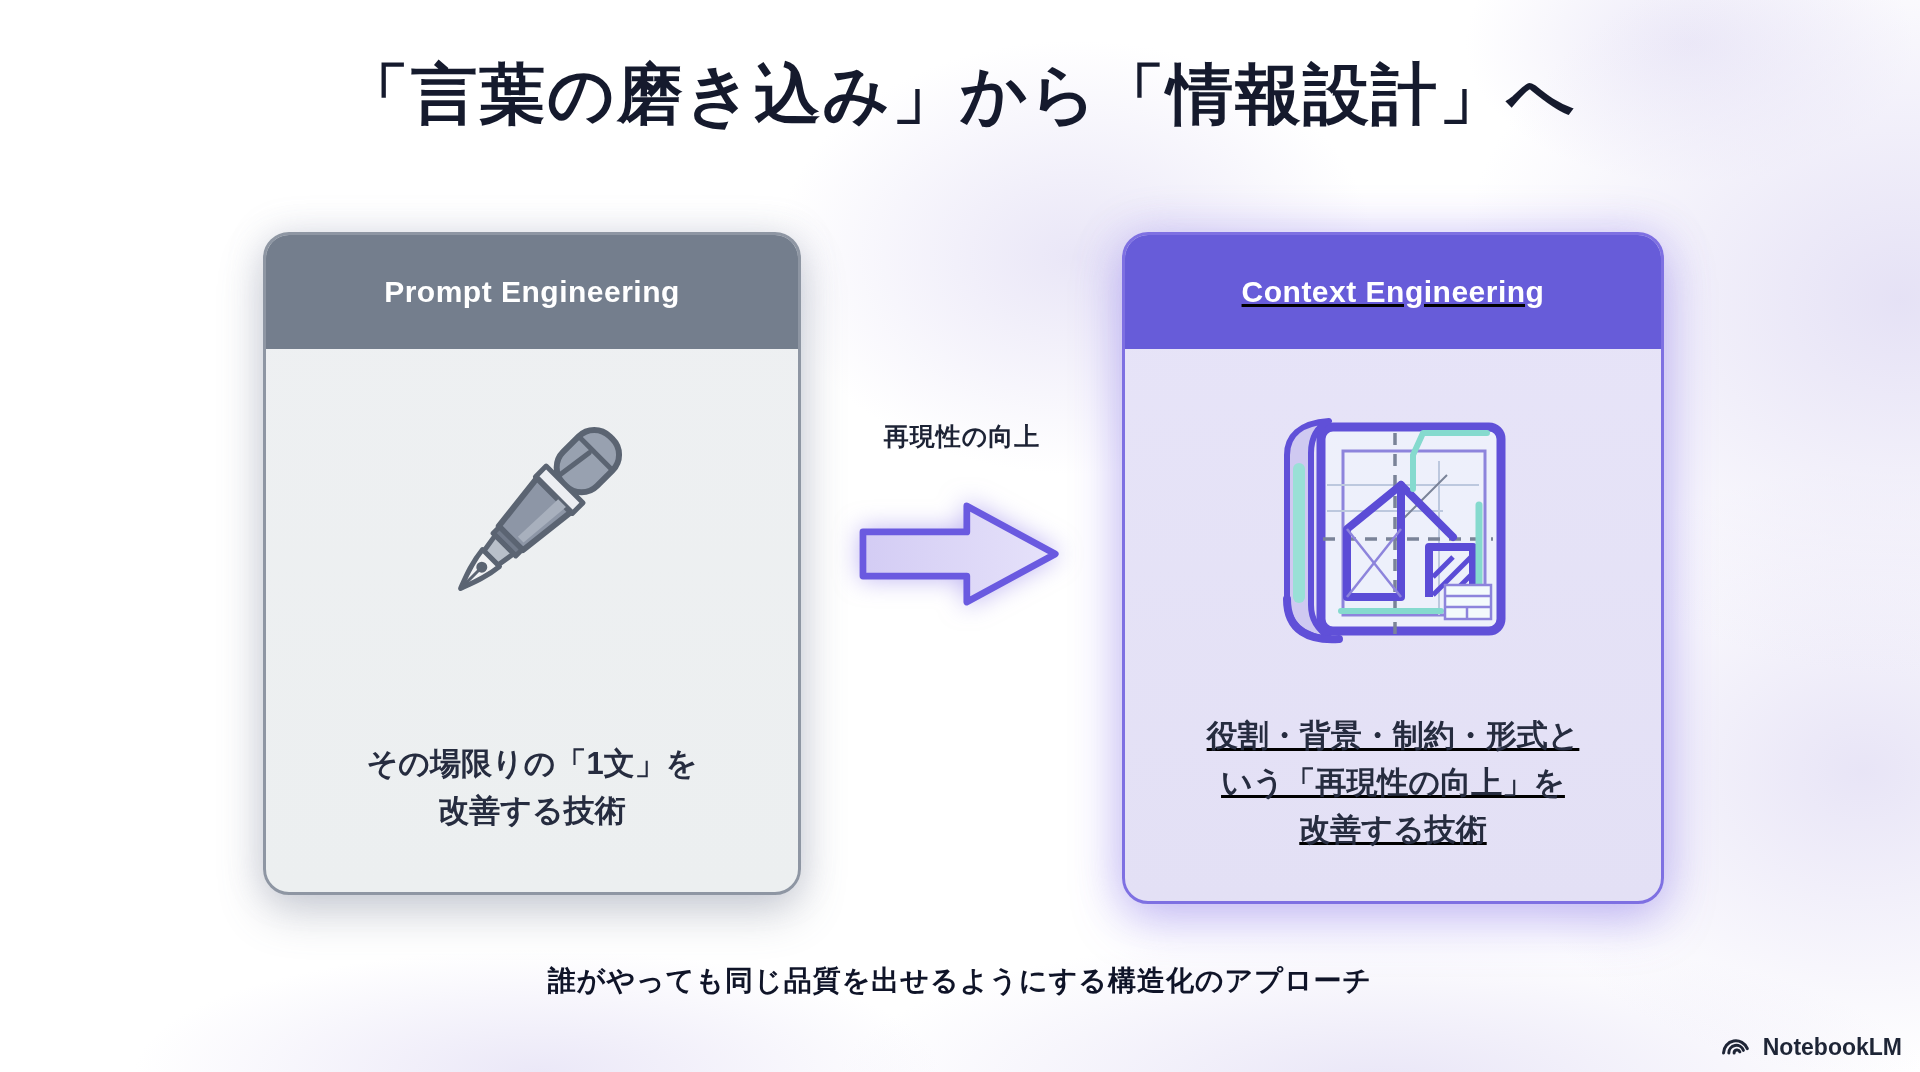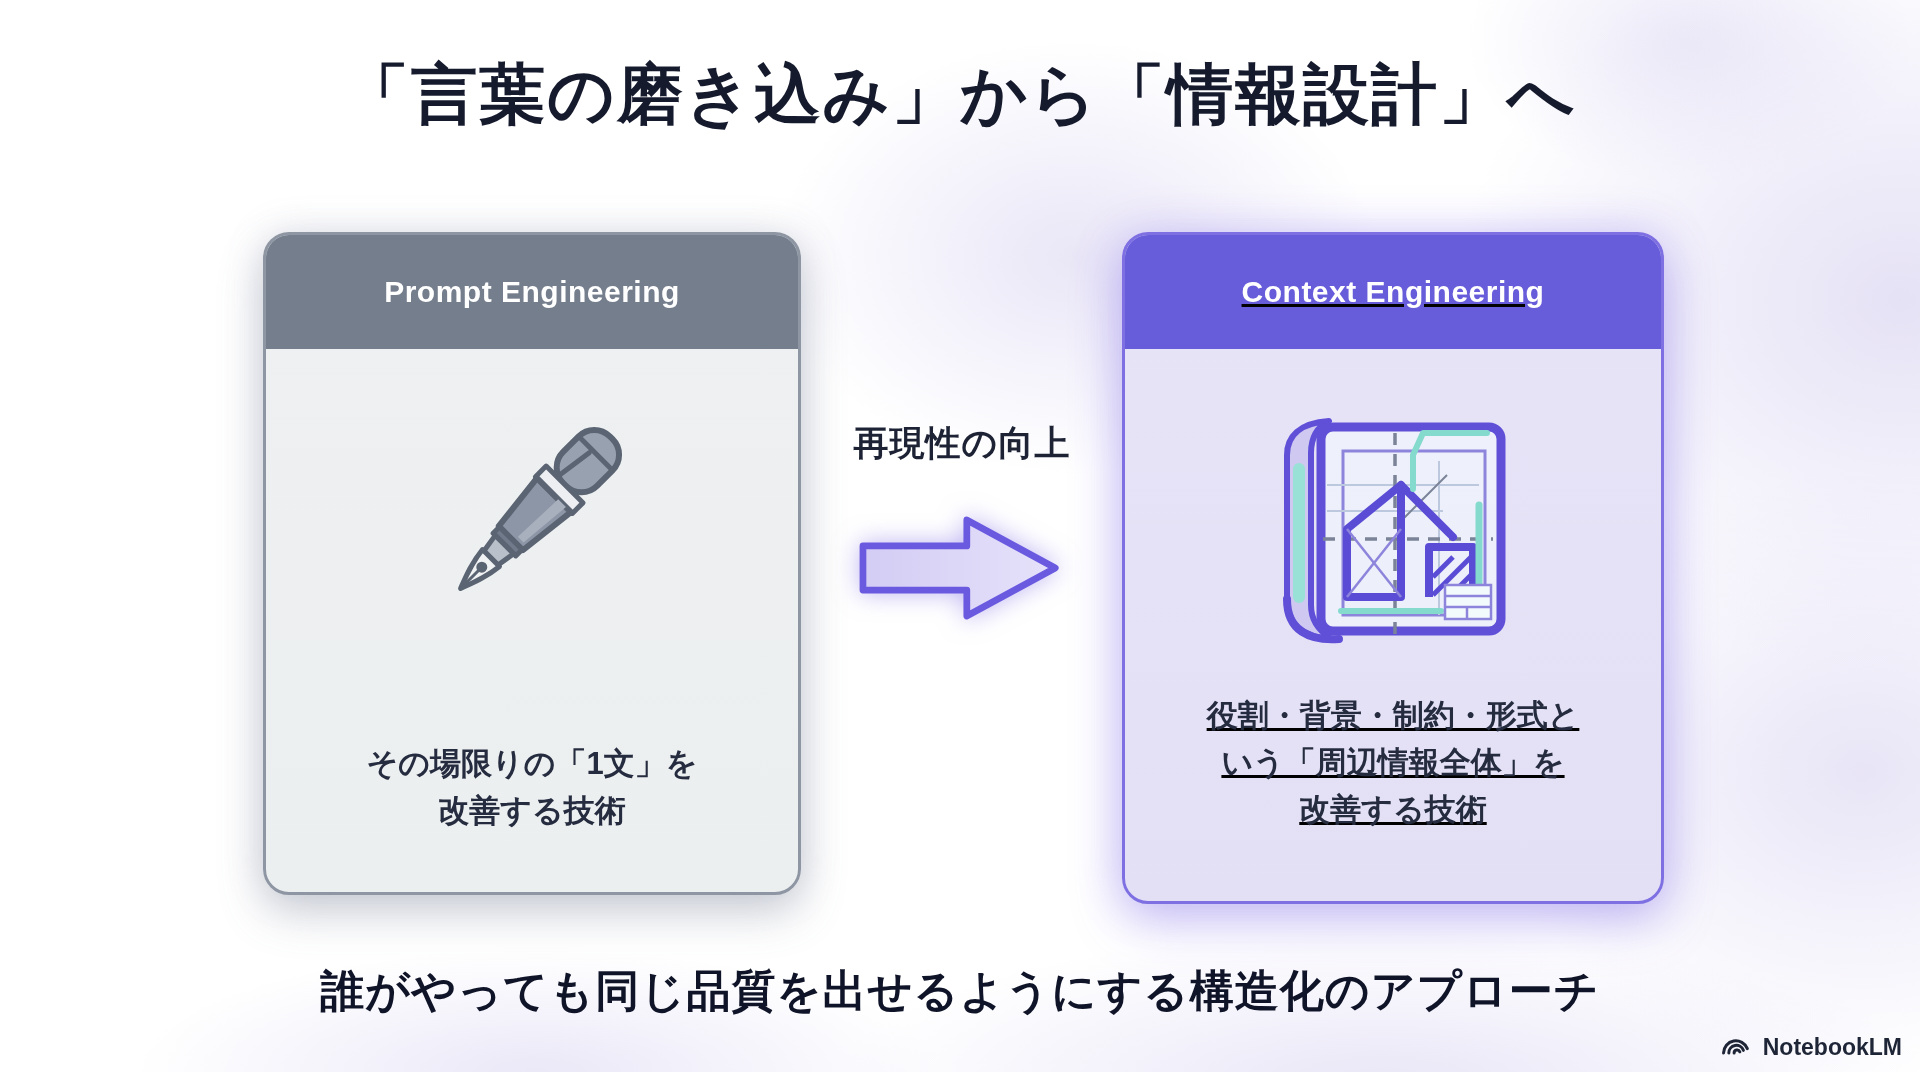--- a/index.html
+++ b/index.html
@@ -58,33 +58,33 @@
   }
   .card-icon { flex: 0 0 auto; }
   .card-left .card-icon { margin-top: 22px; }
   .card-right .card-icon { margin-top: 40px; }
   .card-text {
     margin-top: auto; margin-bottom: 58px;
     text-align: center;
     font-size: 31px; font-weight: 600; line-height: 1.52;
     color: #262c3f;
   }
-  .card-right .card-text { margin-bottom: 68px; }
+  .card-right .card-text { margin-bottom: 48px; }
   .arrow-group {
     position: absolute; left: 836px; top: 420px; width: 252px;
     text-align: center;
   }
   .arrow-label {
-    font-size: 35px; font-weight: 700; color: #1d2335; letter-spacing: 1px;
+    font-size: 25px; font-weight: 700; color: #1d2335; letter-spacing: 1px;
   }
   .arrow-svg { margin-top: 26px; filter: drop-shadow(0 0 12px rgba(130,110,230,0.50)); }
   .slide-footer {
     position: absolute; top: 962px; left: 0; width: 100%;
     text-align: center;
-    font-size: 44px; font-weight: 800; letter-spacing: 1px;
+    font-size: 28px; font-weight: 800; letter-spacing: 1px;
     color: #0f1428;
   }
   .brand {
     position: absolute; right: 18px; bottom: 10px;
     display: flex; align-items: center; gap: 13px;
     color: #1e2536;
   }
   .brand-name { font-size: 23px; font-weight: 700; }
 </style>
 </head>
@@ -176,21 +176,21 @@
           <line x1="98" y1="222" x2="198" y2="222" stroke="#85dace" stroke-width="6" stroke-linecap="round"></line>
 
           <rect x="202" y="196" width="46" height="34" fill="#f3fafc" stroke="#8d84dc" stroke-width="2.5"></rect>
           <line x1="202" y1="207" x2="248" y2="207" stroke="#8d84dc" stroke-width="2.5"></line>
           <line x1="202" y1="218" x2="248" y2="218" stroke="#8d84dc" stroke-width="2.5"></line>
           <line x1="224" y1="218" x2="224" y2="230" stroke="#8d84dc" stroke-width="2.5"></line>
         </svg>
       </span>
       <div class="card-text">
         <div>役割・背景・制約・形式と</div>
-        <div>いう「周辺情報全体」を</div>
+        <div>いう「再現性の向上」を</div>
         <div>改善する技術</div>
       </div>
     </div>
   </div>
 
   <div class="slide-footer">誰がやっても同じ品質を出せるようにする構造化のアプローチ</div>
 
   <div class="brand">
     <span>
       <svg width="30" height="25" viewBox="0 0 34 25">

